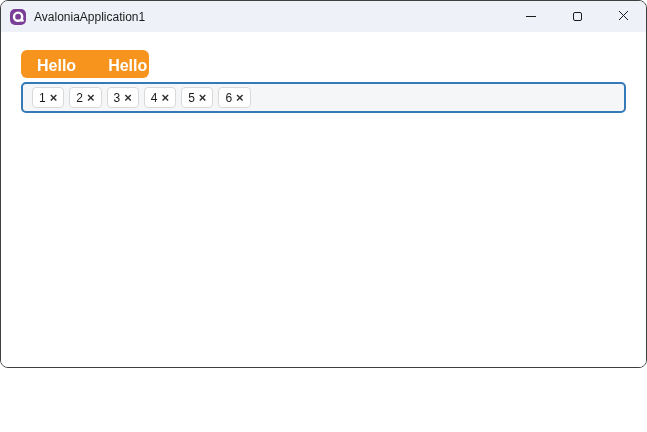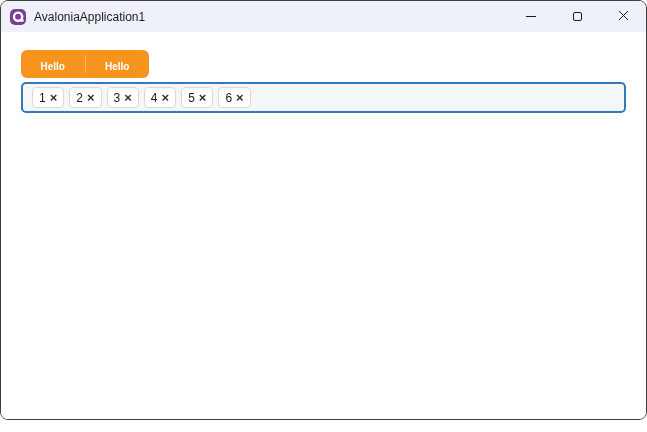--- a/index.html
+++ b/index.html
@@ -1,20 +1,20 @@
 <!DOCTYPE html>
 <html><head>
 <meta charset="utf-8">
 <style>
   html, body { margin: 0; padding: 0; background: #ffffff; }
   * { box-sizing: border-box; }
   body { font-family: "Liberation Sans", "DejaVu Sans", sans-serif; }
 
   .window {
-    width: 647px; height: 420px;
+    width: 647px; height: 368px;
     border: 1px solid #3f3f3f;
     border-radius: 8px;
     overflow: hidden;
     background: #ffffff;
   }
 
   
   .titlebar {
     height: 31px;
     background: #eef2f8;
@@ -51,21 +51,21 @@
     background: #f7941d;
     border-radius: 6px;
     display: flex;
     overflow: hidden;
   }
   .tab {
     flex: 1;
     display: flex; align-items: center; justify-content: center;
     color: #ffffff;
     font-weight: 700;
-    font-size: 10px;
+    font-size: 16px;
     background: transparent; border: none; padding: 16px;
     cursor: default;
   }
   .tab-divider {
     width: 1px;
     margin: 5px 0;
     background: rgba(255,255,255,0.35);
   }
 
   .tag-box {

